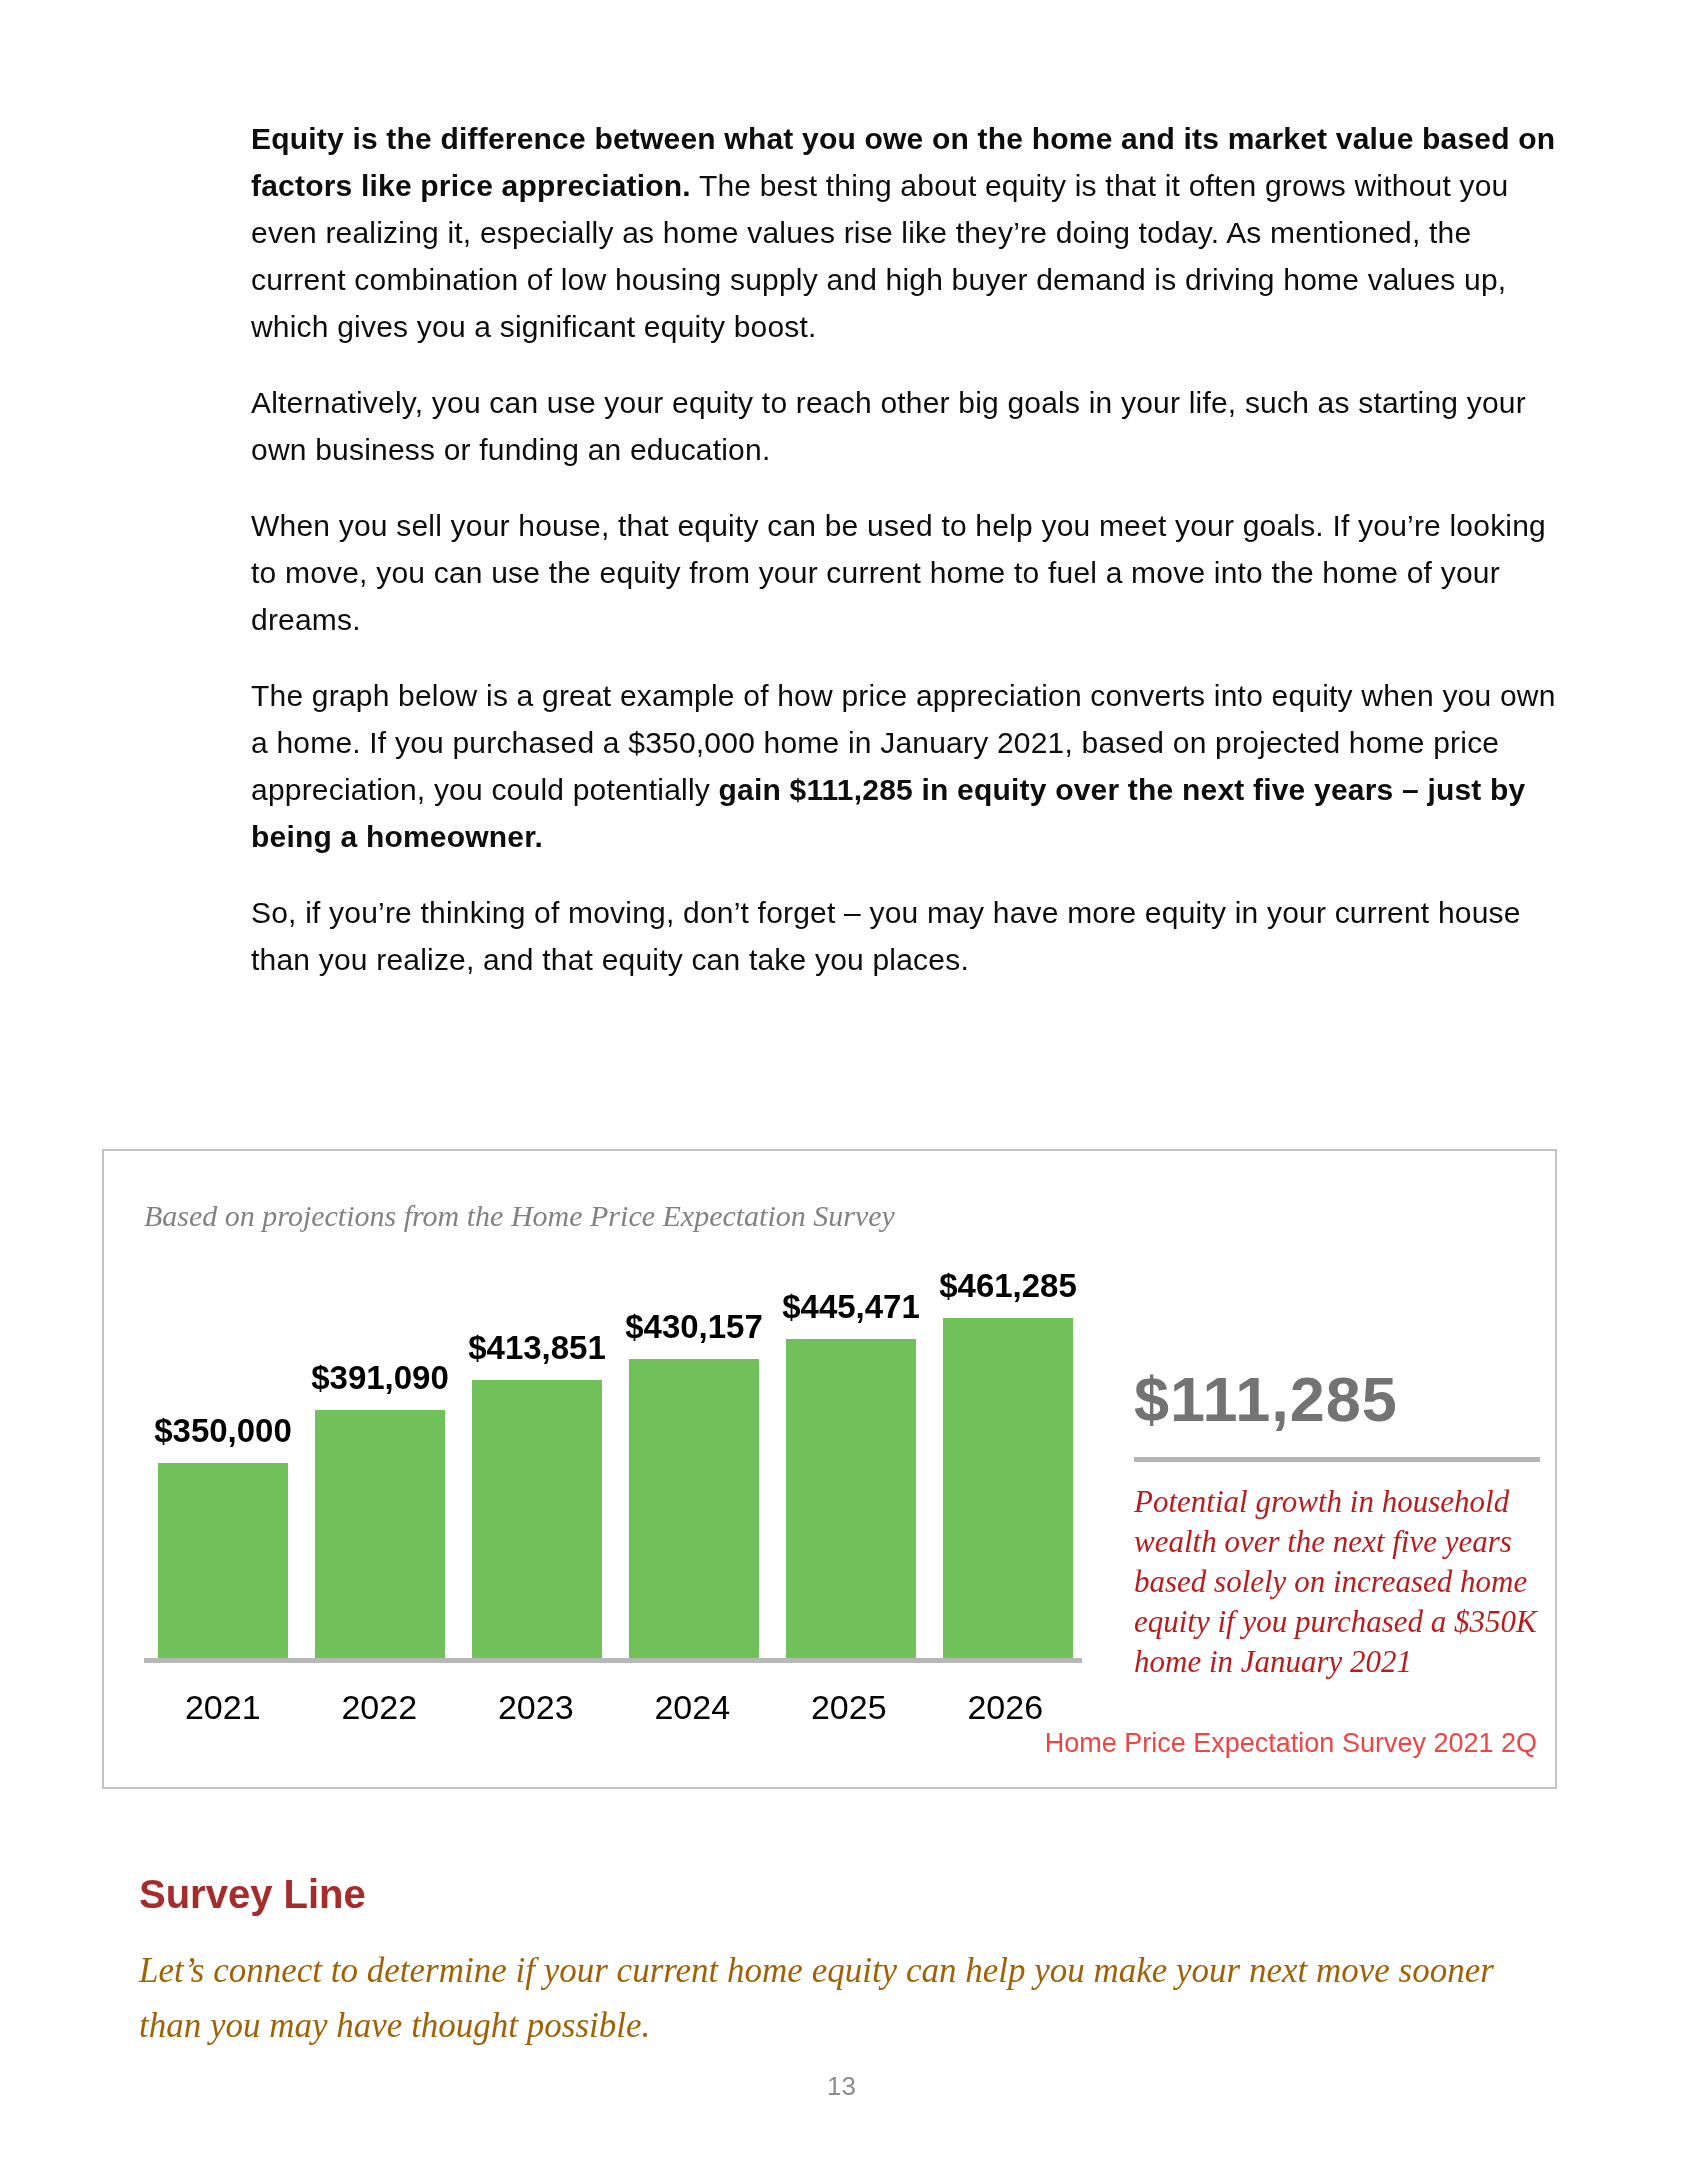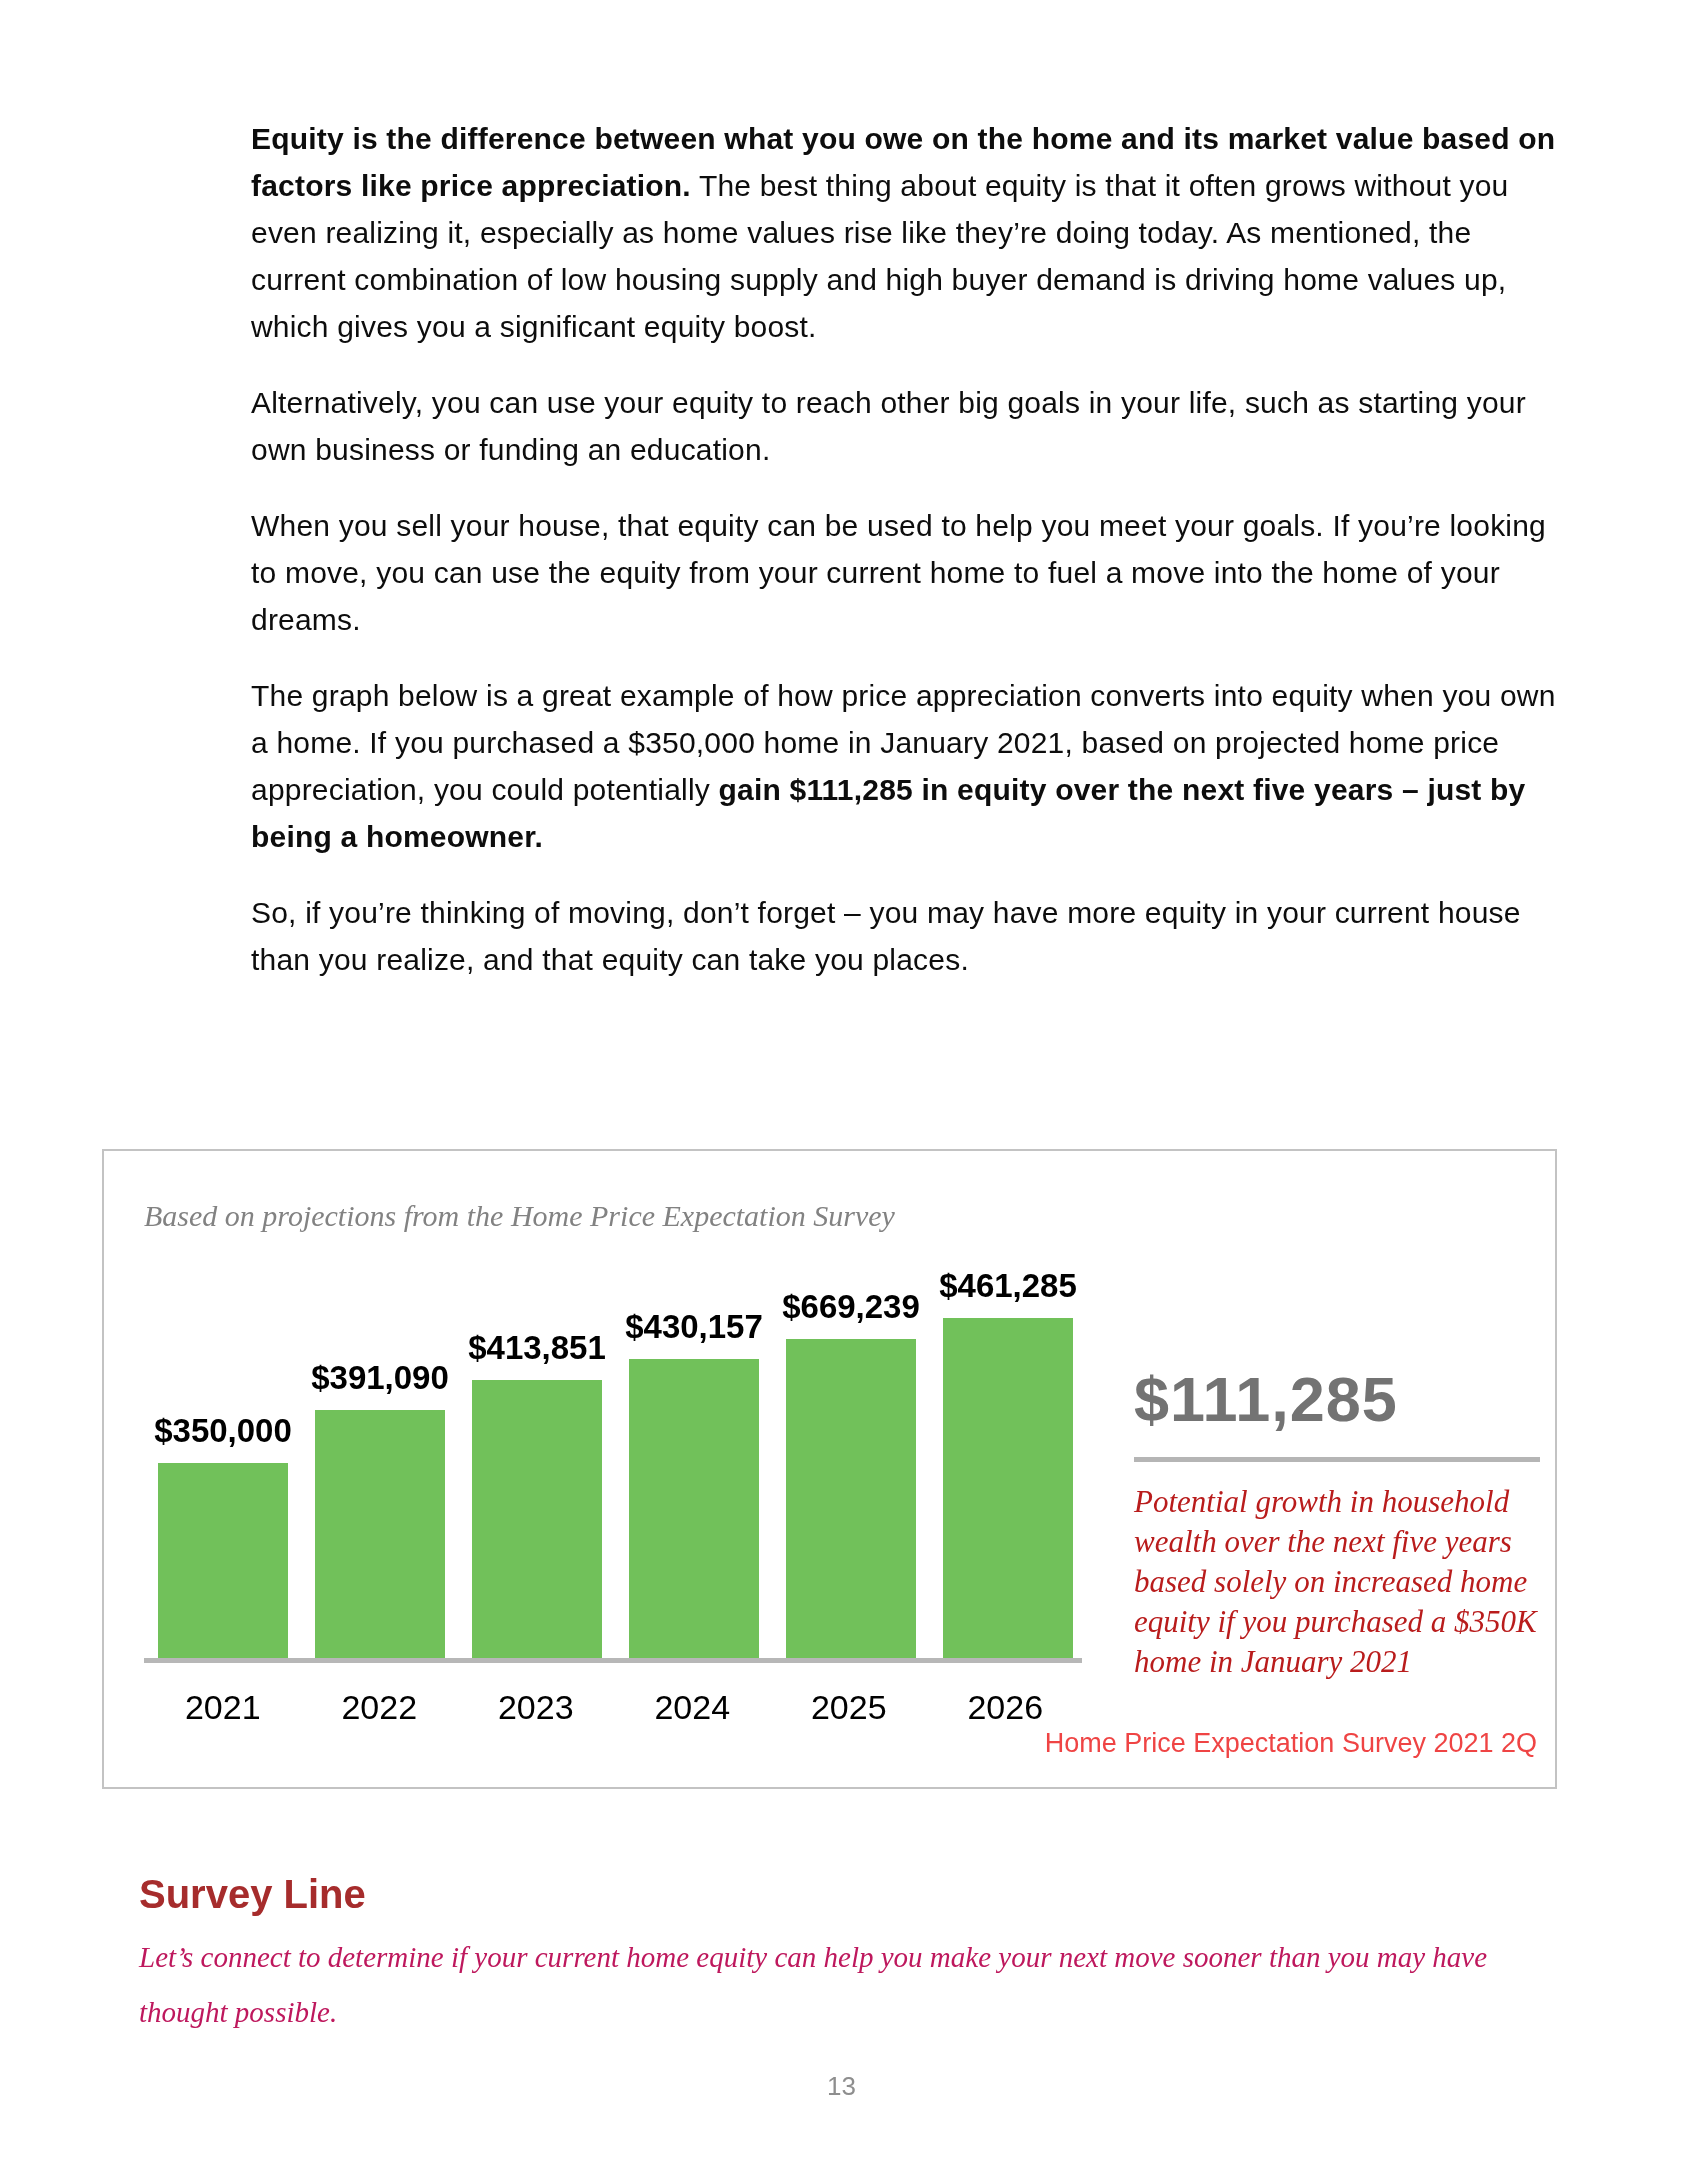--- a/index.html
+++ b/index.html
@@ -129,27 +129,27 @@
   
   .bottom-section {
     margin: 83px 126px 0 139px;
   }
   .bottom-heading {
     font-size: 40px;
     font-weight: bold;
     color: #a62c2c;
   }
   .bottom-text {
-    margin-top: 13px;
+    margin-top: 26px;
     max-width: 1436px;
     font-family: "Liberation Serif", serif;
     font-style: italic;
-    font-size: 29px;
+    font-size: 35px;
     line-height: 55px;
-    color: #be185d;
+    color: #a16207;
   }
   
   .page-footer {
     position: absolute;
     top: 2071px;
     left: 0;
     width: 100%;
     text-align: center;
     font-size: 26px;
     color: #8e8e8e;
@@ -183,21 +183,21 @@
           </div>
           <div class="bar-slot">
             <div class="bar-label">$413,851</div>
             <div class="bar-rect" style="height: 278px; background: rgb(113, 193, 90);"></div>
           </div>
           <div class="bar-slot">
             <div class="bar-label">$430,157</div>
             <div class="bar-rect" style="height: 299px; background: rgb(113, 193, 90);"></div>
           </div>
           <div class="bar-slot">
-            <div class="bar-label">$669,239</div>
+            <div class="bar-label">$445,471</div>
             <div class="bar-rect" style="height: 319px; background: rgb(113, 193, 90);"></div>
           </div>
           <div class="bar-slot">
             <div class="bar-label">$461,285</div>
             <div class="bar-rect" style="height: 340px; background: rgb(113, 193, 90);"></div>
           </div>
         </div>
       <div class="baseline"></div>
       <div class="years">
           <div class="year-label">2021</div>

